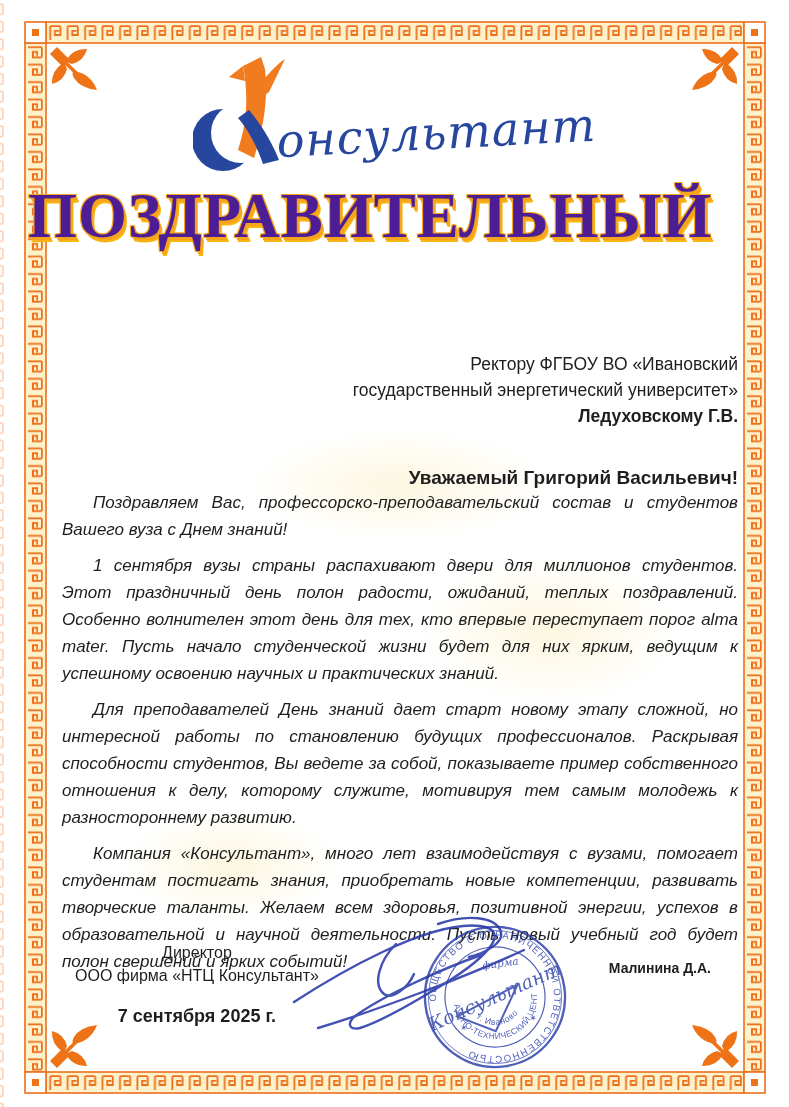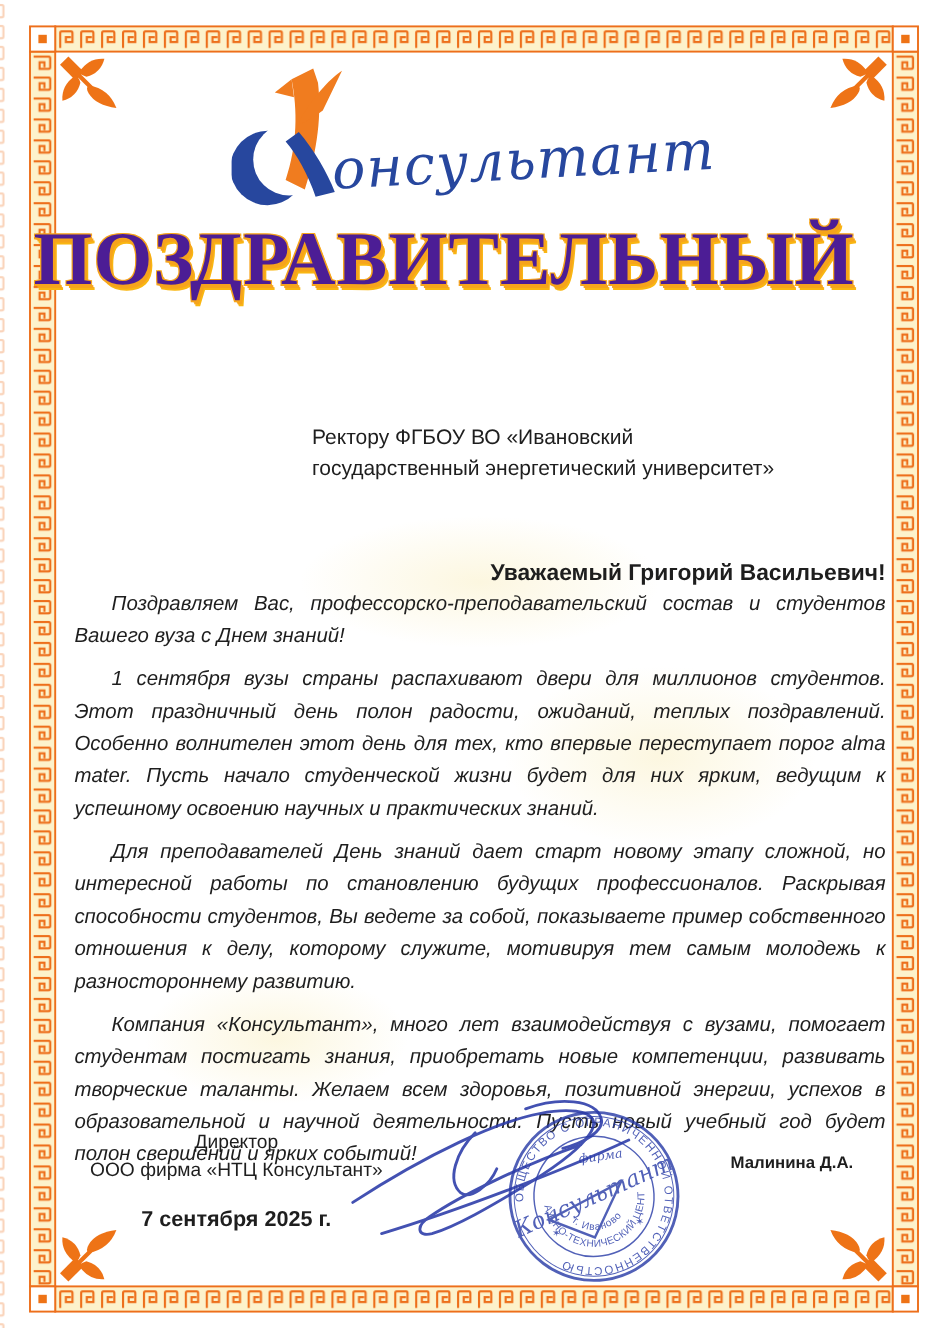--- a/index.html
+++ b/index.html
@@ -15,21 +15,21 @@
         color:#27479e;margin-left:-8px;padding-bottom:22px;letter-spacing:1px;transform:rotate(-3deg);}
   
   .title{position:absolute;left:0;top:180px;width:100%;text-align:left;
         font-family:"Liberation Serif",serif;font-weight:bold;font-size:63px;line-height:73px;
         color:#4c1d95;letter-spacing:1px;
         text-shadow:-1px -1px 0 #f6a41c,1px -1px 0 #f6a41c,-1px 1px 0 #f6a41c,1px 1px 0 #f6a41c,
                     2px 3px 0 #f6a41c,3px 5px 0 #f9b violet;margin-left:28px;}
   .title div{text-shadow:-1px -1px 0 #f6a41c,1px -1px 0 #f6a41c,-1px 1px 0 #f6a41c,1px 1px 0 #f6a41c,
                     2px 3px 0 #f6a41c,3px 5px 0 #f9b612;}
   
-  .addressee{position:absolute;left:260px;top:351px;width:478px;text-align:left;
+  .addressee{position:absolute;left:260px;top:351px;width:478px;text-align:right;
         font-size:17.5px;line-height:26px;}
   .addressee .bold{font-weight:bold;}
   
   .greeting{position:absolute;left:62px;top:467px;width:676px;text-align:right;
         font-weight:bold;font-size:19px;}
   
   .bodytext{position:absolute;left:62px;top:489px;width:676px;font-size:17px;line-height:27px;
         text-align:justify;font-style:italic;}
   .bodytext p{margin:0 0 9px 0;text-indent:31px;}
   
@@ -124,20 +124,21 @@
     <span class="logo-script">онсультант</span>
   </div>
 
   <div class="title">
     <div>ПОЗДРАВИТЕЛЬНЫЙ</div>
   </div>
 
   <div class="addressee">
     <div>Ректору ФГБОУ ВО «Ивановский</div>
     <div>государственный энергетический университет»</div>
+    <div class="bold">Ледуховскому Г.В.</div>
   </div>
 
   <div class="greeting">Уважаемый Григорий Васильевич!</div>
 
   <div class="bodytext">
     <p>Поздравляем Вас, профессорско-преподавательский состав и студентов Вашего вуза с Днем знаний!</p>
     <p>1 сентября вузы страны распахивают двери для миллионов студентов. Этот праздничный день полон радости, ожиданий, теплых поздравлений. Особенно волнителен этот день для тех, кто впервые переступает порог alma mater. Пусть начало студенческой жизни будет для них ярким, ведущим к успешному освоению научных и практических знаний.</p>
     <p>Для преподавателей День знаний дает старт новому этапу сложной, но интересной работы по становлению будущих профессионалов. Раскрывая способности студентов, Вы ведете за собой, показываете пример собственного отношения к делу, которому служите, мотивируя тем самым молодежь к разностороннему развитию.</p>
     <p>Компания «Консультант», много лет взаимодействуя с вузами, помогает студентам постигать знания, приобретать новые компетенции, развивать творческие таланты. Желаем всем здоровья, позитивной энергии, успехов в образовательной и научной деятельности. Пусть новый учебный год будет полон свершений и ярких событий!</p>
   </div>

